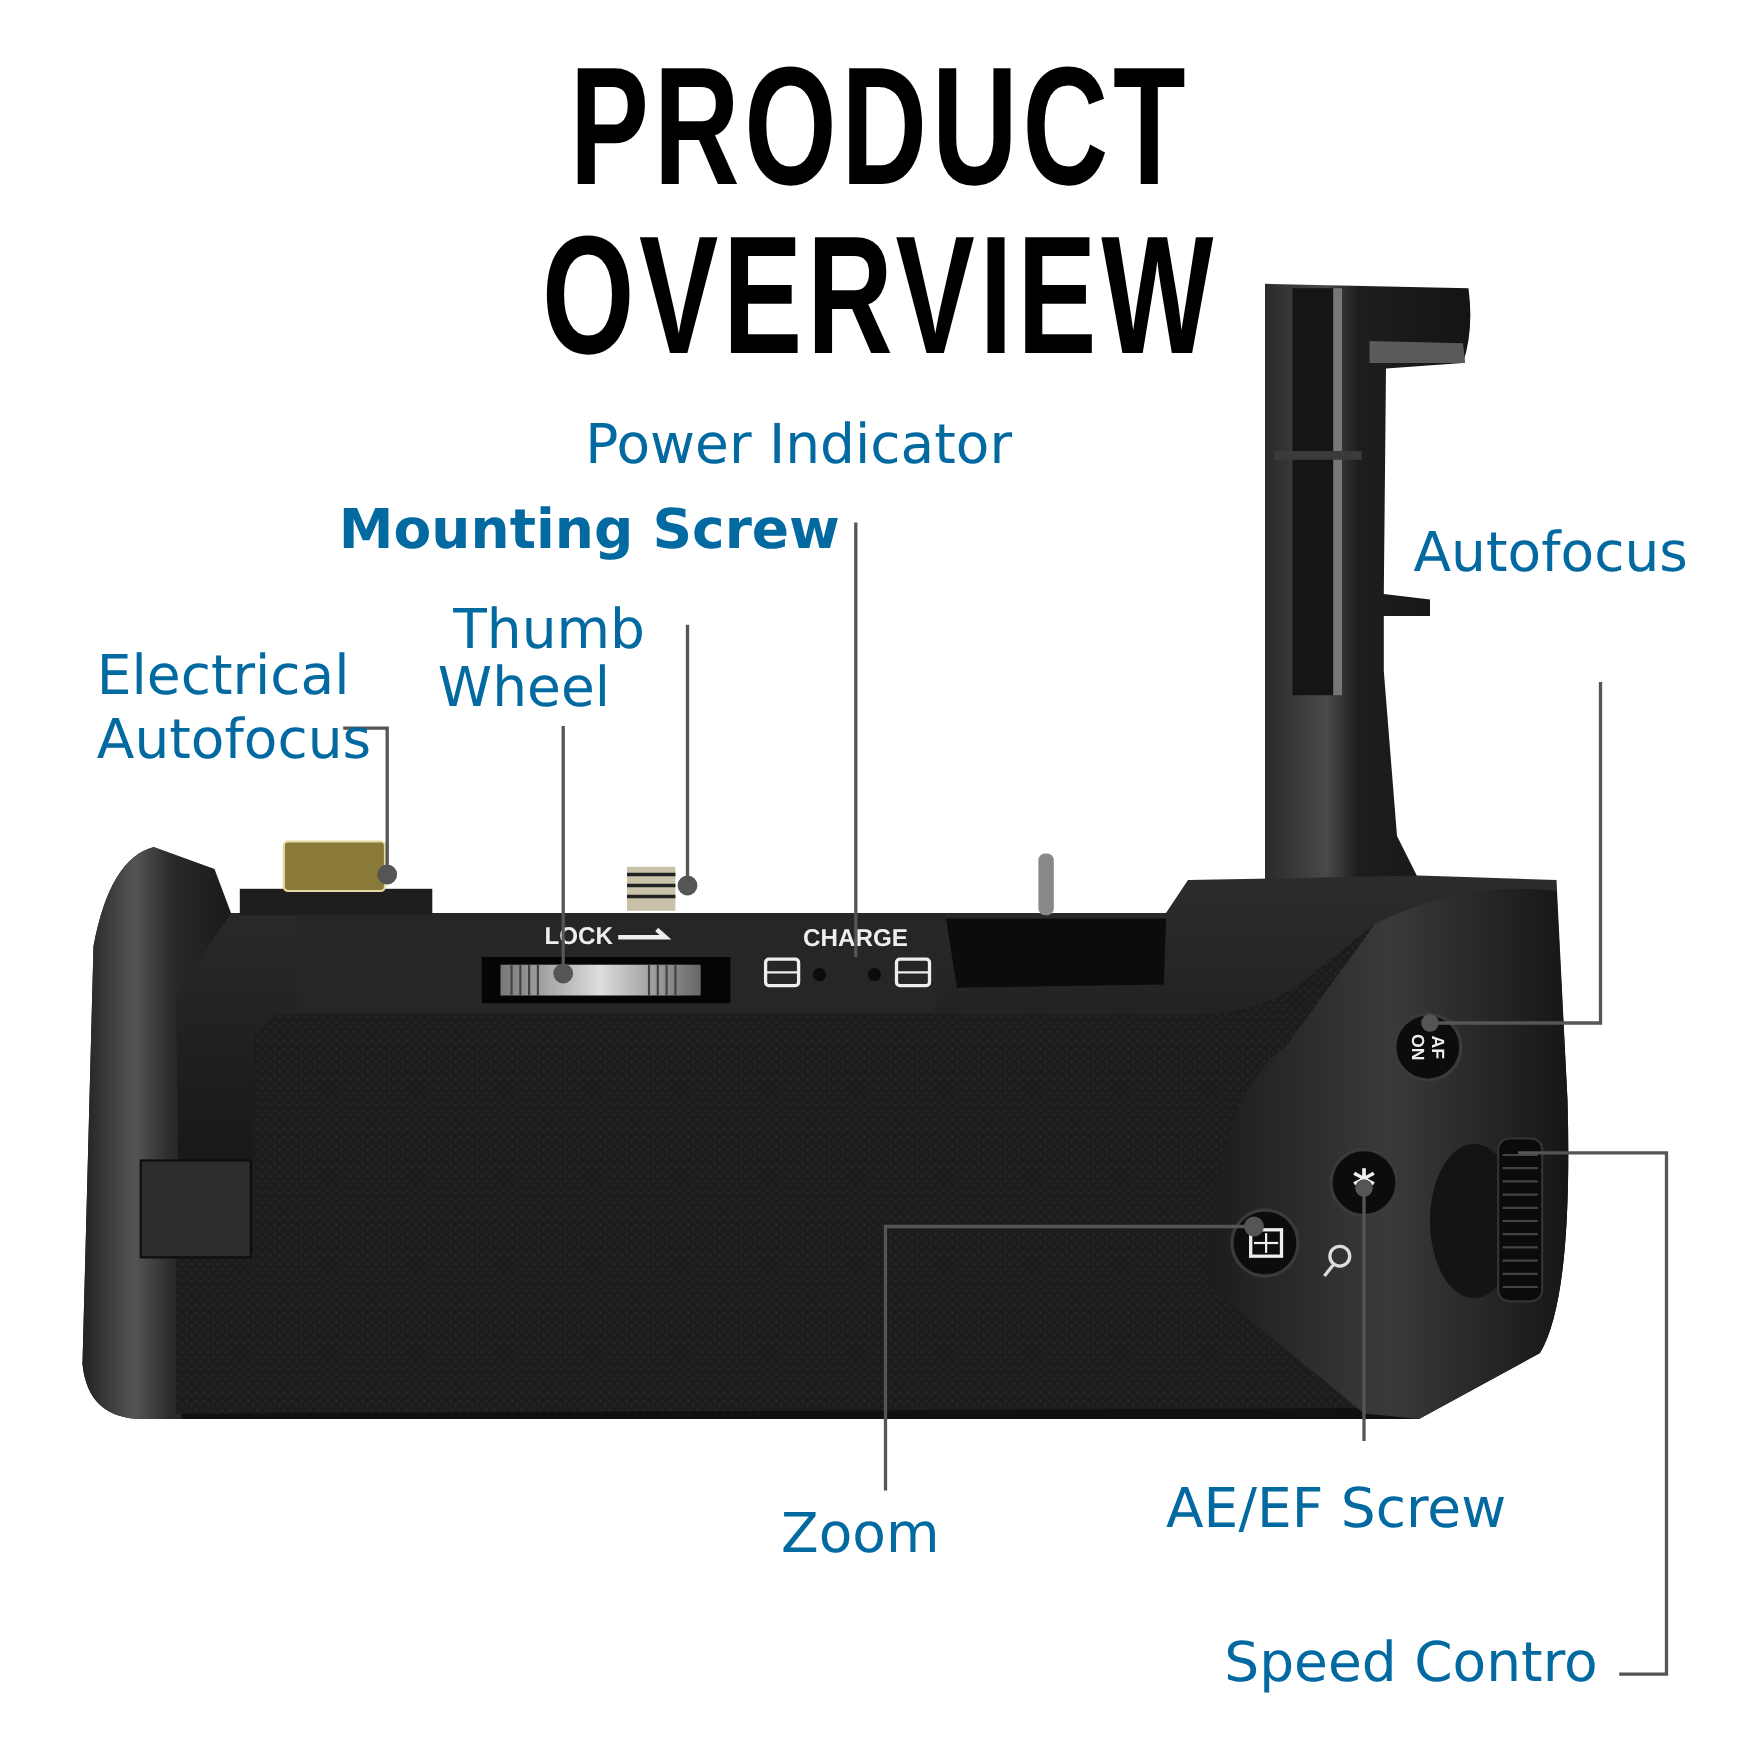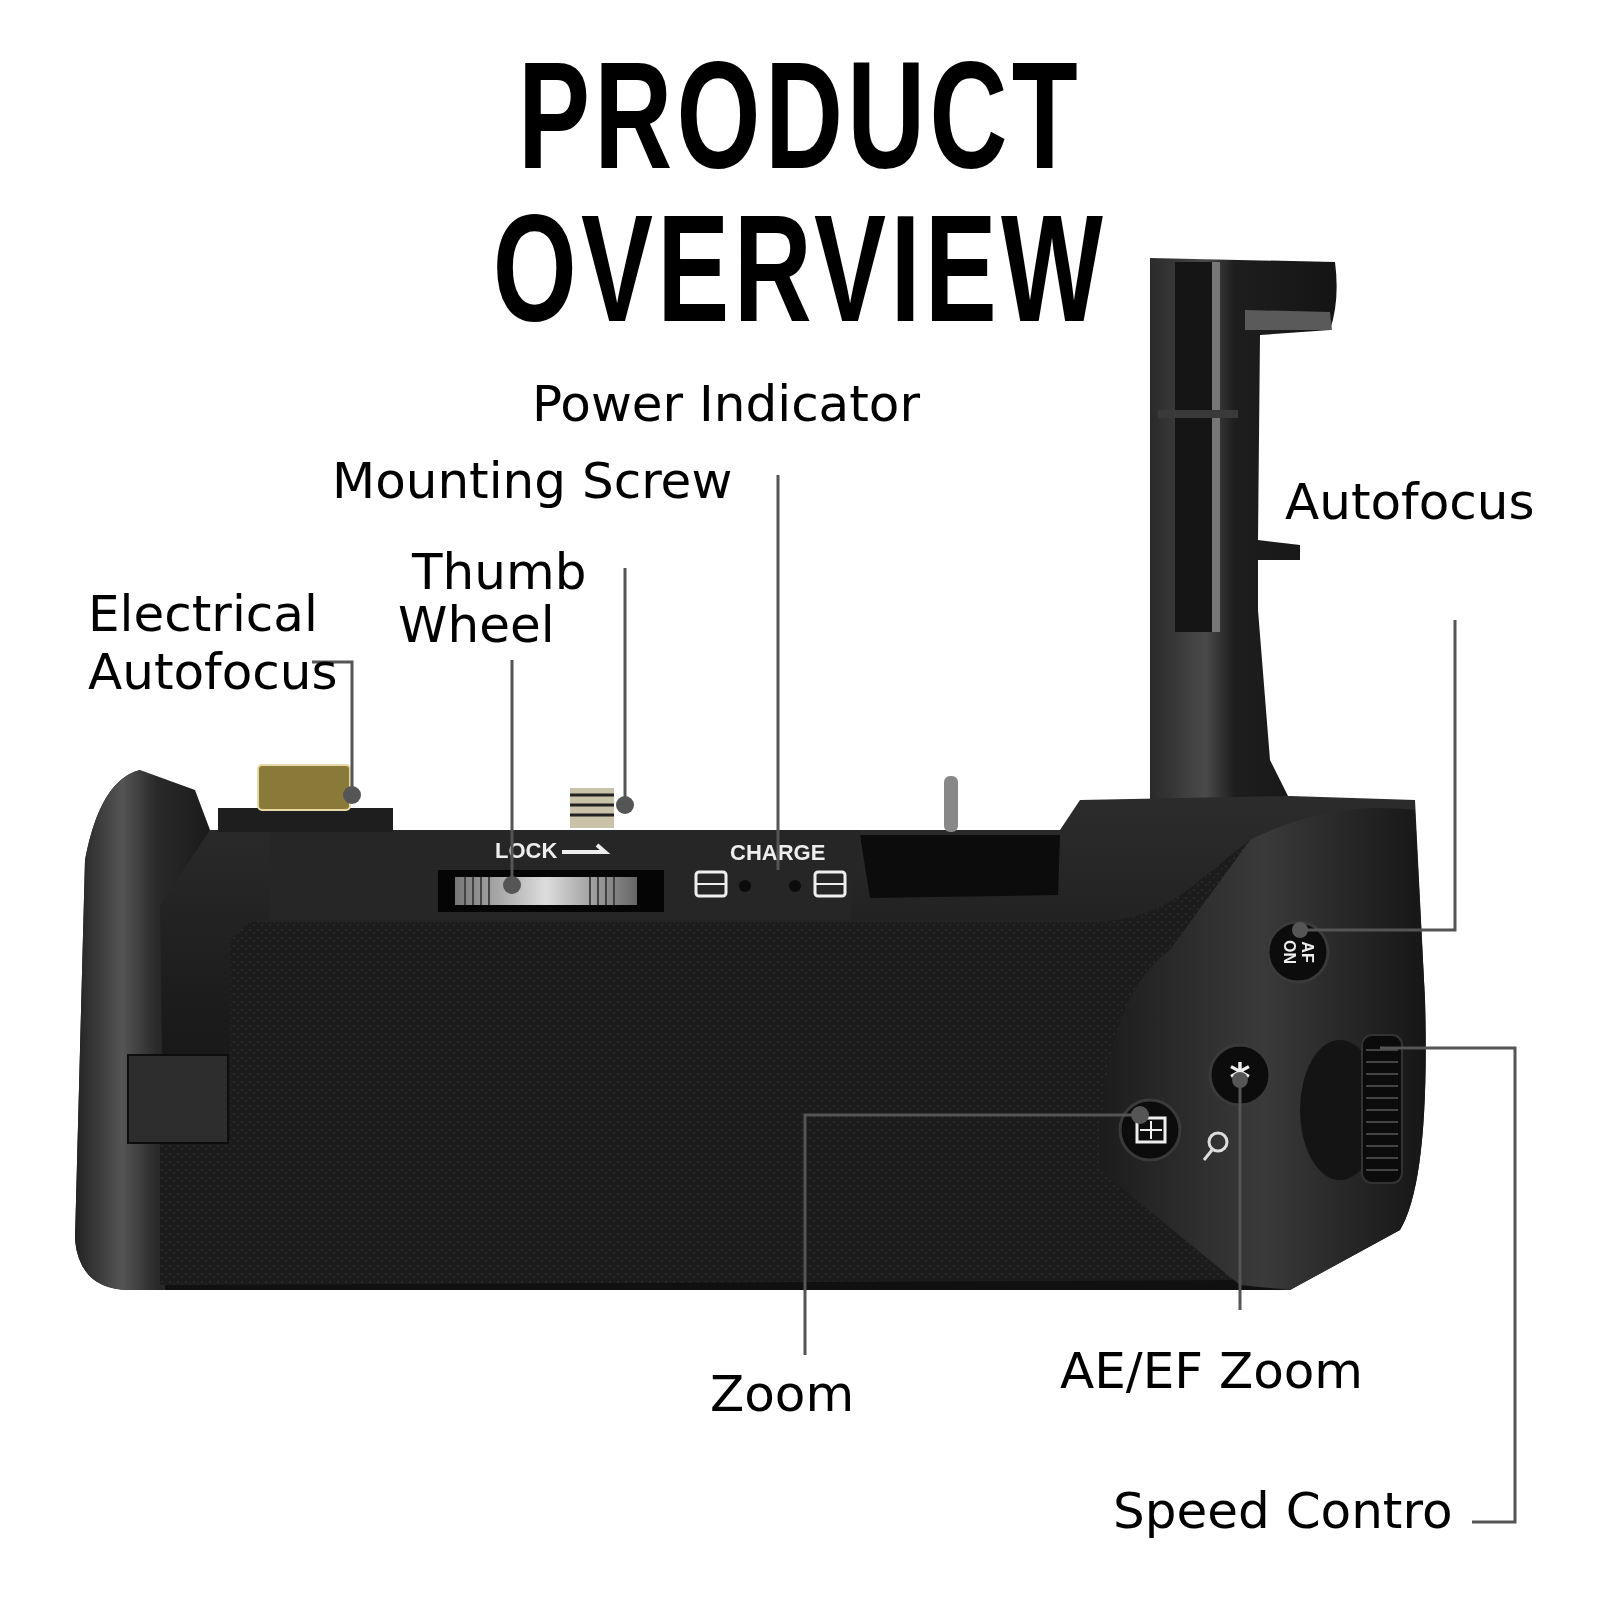--- a/index.html
+++ b/index.html
@@ -3,21 +3,21 @@
 <meta charset="utf-8">
 <style>
   html, body { margin:0; padding:0; background:#ffffff; }
   body { width:1600px; height:1600px; position:relative; overflow:hidden; font-family:"DejaVu Sans", sans-serif; }
   .title {
     position:absolute; left:0; top:38px; width:1600px; text-align:center;
     font-family:"Liberation Sans", sans-serif; font-weight:bold; font-size:150px;
     letter-spacing:6px; color:#000; line-height:1;
     transform:scaleX(0.72) scaleY(1.02); transform-origin:center top;
   }
-  .label { position:absolute; color:#000000; font-family:"DejaVu Sans", sans-serif; font-size:50px; line-height:58px; white-space:nowrap; }
+  .label { position:absolute; color:#0369a1; font-family:"DejaVu Sans", sans-serif; font-size:50px; line-height:58px; white-space:nowrap; }
   svg.scene { position:absolute; left:0; top:0; }
 </style>
 </head>
 <body>
 
 <div class="title">PRODUCT OVERVIEW</div>
 
 <svg class="scene" width="1600" height="1600" viewBox="0 0 1600 1600">
   <defs>
     <linearGradient id="bodyGrad" x1="0" y1="0" x2="0" y2="1">
@@ -170,21 +170,21 @@
     <circle cx="352" cy="795" r="9"></circle>
     <circle cx="625" cy="805" r="9"></circle>
     <circle cx="512" cy="885" r="9"></circle>
     <circle cx="1140" cy="1115" r="9"></circle>
     <circle cx="1240" cy="1080" r="8"></circle>
     <circle cx="1300" cy="930" r="8"></circle>
   </g>
 </svg>
 
 <div class="label" style="left:532px; top:375px;">Power Indicator</div>
-<div class="label" style="left:332px; top:452px;">Mounting Screw</div>
+<div class="label" style="left:308px; top:452px;font-weight:bold;">Mounting Screw</div>
 <div class="label" style="left:412px; top:543px;">Thumb</div>
 <div class="label" style="left:398px; top:596px;">Wheel</div>
 <div class="label" style="left:88px; top:585px;">Electrical</div>
 <div class="label" style="left:88px; top:643px;">Autofocus</div>
 <div class="label" style="left:1285px; top:473px;">Autofocus</div>
 <div class="label" style="left:710px; top:1365px;">Zoom</div>
-<div class="label" style="left:1060px; top:1342px;">AE/EF Zoom</div>
+<div class="label" style="left:1060px; top:1342px;">AE/EF Screw</div>
 <div class="label" style="left:1078px; top:1482px;margin-left:35px;">Speed Contro</div>
 
 </body></html>

